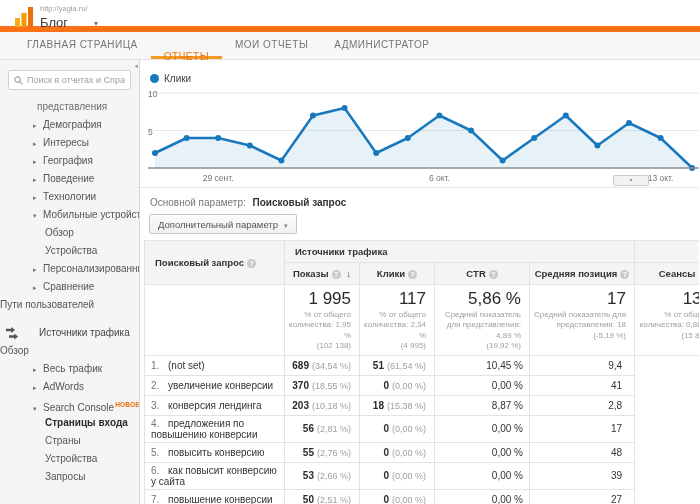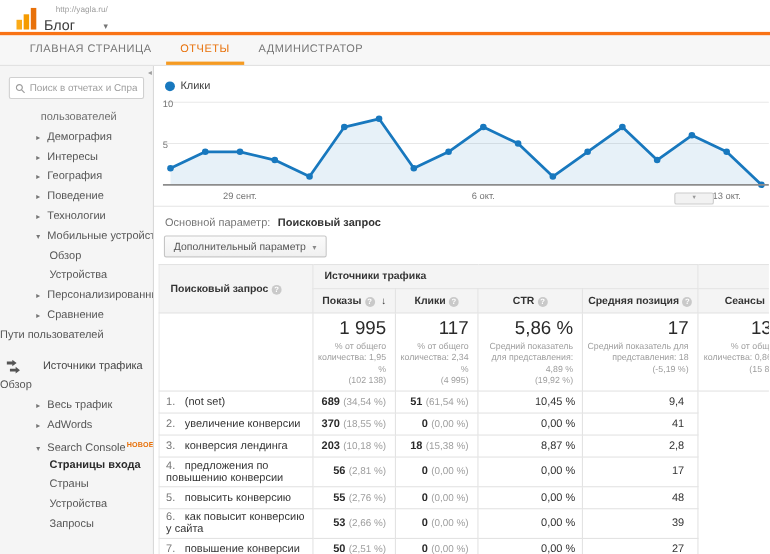--- a/index.html
+++ b/index.html
@@ -1,33 +1,33 @@
 <!DOCTYPE html>
 <html><head>
 <meta charset="utf-8">
 <style>
   * { margin:0; padding:0; box-sizing:border-box; }
   html,body { width:700px; height:504px; overflow:hidden; background:#fff;
     font-family:"Liberation Sans", sans-serif; }
   #app { position:relative; width:700px; height:504px; background:#fff; }
 
   
-  .topbar { position:relative; height:32px; background:#fff; border-bottom:3px solid #f97316;text-align:right; }
+  .topbar { position:relative; height:32px; background:#fff; border-bottom:6px solid #f97316; }
   .logo { position:absolute; left:14px; top:7px; width:20px; height:20px; }
   .acct { position:absolute; left:40px; top:4px; }
   .acct-url { font-size:7.5px; color:#9e9e9e; }
   .acct-name { font-size:13px; color:#3c3c3c; margin-top:2px; }
   .acct-caret { display:inline-block; margin-left:26px; color:#757575; font-size:8px; vertical-align:1px; cursor:pointer; }
   .acct-caret::after { content:"▾"; }
 
   
   .nav { height:28px; background:#f7f7f7; border-bottom:1px solid #e2e2e2; padding-left:14px; display:flex; }
   .tab { font-size:10px; letter-spacing:.5px; color:#757575; line-height:25px; padding:0 13px;
     border-bottom:3px solid transparent; cursor:pointer; white-space:nowrap; }
-  .tab.active { color:#e8710a; border-bottom-color:#f59b23; }
+  .tab.active { color:#e8710a; border-bottom-color:#f59b23;margin-top:12px; }
 
   
   .content { display:flex; height:444px; }
   .sidebar { position:relative; width:140px; background:#f5f5f5; border-right:1px solid #d9d9d9; overflow:hidden; }
   .main { position:relative; width:559px; background:#fff; }
 
   
   .collapse { position:absolute; top:2px; right:1px; font-size:7px; color:#9e9e9e; cursor:pointer; }
   .collapse::after { content:"◂"; }
   .searchbox { position:absolute; top:10px; left:8px; right:8px; height:20px; background:#fff;
@@ -108,35 +108,36 @@
     </svg>
     <div class="acct">
       <div class="acct-url">http://yagla.ru/</div>
       <div class="acct-name"><span>Блог</span><span class="acct-caret"></span></div>
     </div>
   </div>
 
   <div class="nav">
     <div class="tab">ГЛАВНАЯ СТРАНИЦА</div>
     <div class="tab active">ОТЧЕТЫ</div>
+    <div class="tab">МОИ ОТЧЕТЫ</div>
     <div class="tab">АДМИНИСТРАТОР</div>
   </div>
 
   <div class="content">
     <div class="sidebar">
       <span class="collapse"></span>
       <div class="searchbox">
         <svg width="9" height="9" viewBox="0 0 10 10">
           <circle cx="4" cy="4" r="3" fill="none" stroke="#9e9e9e" stroke-width="1.2"></circle>
           <line x1="6.3" y1="6.3" x2="9.3" y2="9.3" stroke="#9e9e9e" stroke-width="1.2"></line>
         </svg>
         <input placeholder="Поиск в отчетах и Справке" style="">
       </div>
       <div id="sb-items">
-          <div class="sb-item cut"><span>пользователей</span></div>
+          <div class="sb-item cut"><span>представления</span></div>
           <div class="sb-item l1"><span class="arr">▸</span><span>Демография</span></div>
           <div class="sb-item l1"><span class="arr">▸</span><span>Интересы</span></div>
           <div class="sb-item l1"><span class="arr">▸</span><span>География</span></div>
           <div class="sb-item l1"><span class="arr">▸</span><span>Поведение</span></div>
           <div class="sb-item l1"><span class="arr">▸</span><span>Технологии</span></div>
           <div class="sb-item l1"><span class="arr">▾</span><span>Мобильные устройства</span></div>
           <div class="sb-item l2"><span>Обзор</span></div>
           <div class="sb-item l2"><span>Устройства</span></div>
           <div class="sb-item l1"><span class="arr">▸</span><span>Персонализированный</span></div>
           <div class="sb-item l1"><span class="arr">▸</span><span>Сравнение</span></div>

